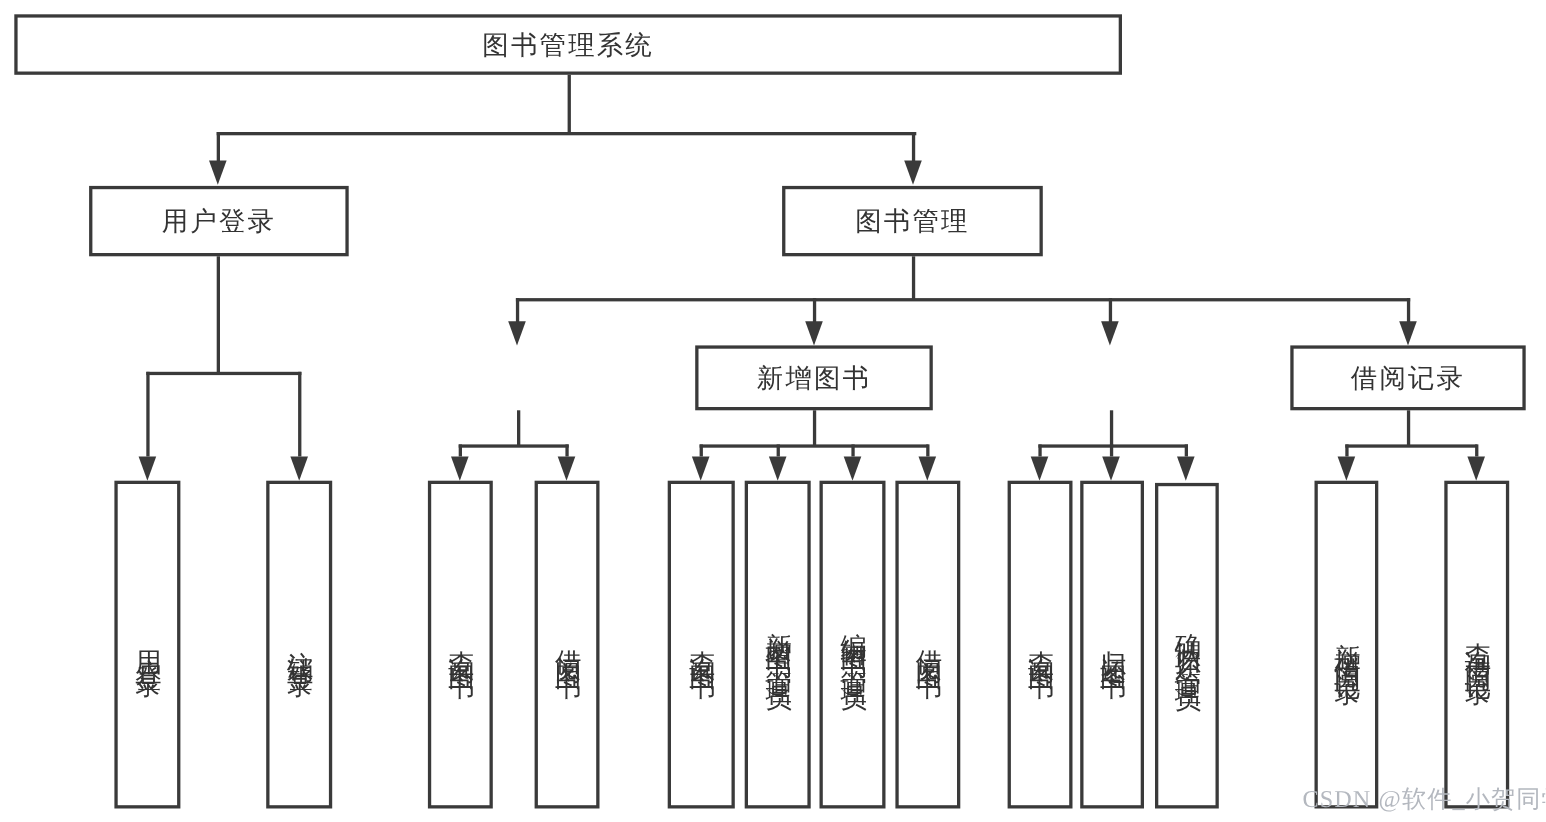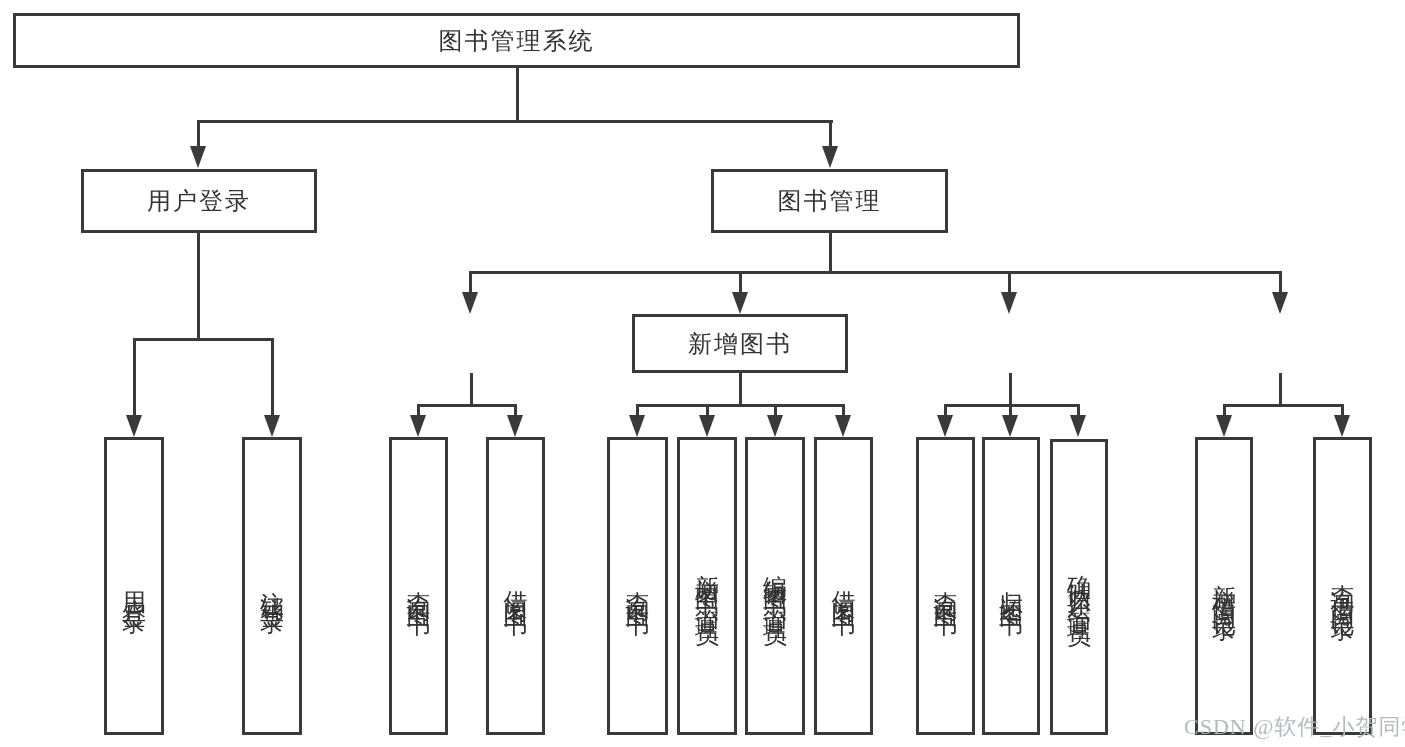--- a/index.html
+++ b/index.html
@@ -82,20 +82,21 @@
   <div class="vline" style="left:469px;top:271px;height:22px;"></div>
   <div class="arrow" style="left:470px;top:292px;"></div>
   <div class="vline" style="left:739px;top:271px;height:22px;"></div>
   <div class="arrow" style="left:740px;top:292px;"></div>
   <div class="vline" style="left:1008px;top:271px;height:22px;"></div>
   <div class="arrow" style="left:1009px;top:292px;"></div>
   <div class="vline" style="left:1279px;top:271px;height:22px;"></div>
   <div class="arrow" style="left:1280px;top:292px;"></div>
 
   <div class="box hbox" style="left:632px;top:314px;width:216px;height:59px;">新增图书</div>
+  <div class="box hbox" style="left:1173px;top:314px;width:214px;height:59px;">借阅记录</div>
 
   <div class="vline" style="left:470px;top:373px;height:33px;"></div>
   <div class="hline" style="left:417px;top:404px;width:100px;"></div>
   <div class="vline" style="left:417px;top:404px;height:11px;"></div>
   <div class="arrow" style="left:418px;top:415px;"></div>
   <div class="vline" style="left:514px;top:404px;height:11px;"></div>
   <div class="arrow" style="left:515px;top:415px;"></div>
 
   <div class="vline" style="left:739px;top:373px;height:33px;"></div>
   <div class="hline" style="left:636px;top:404px;width:208px;"></div>

